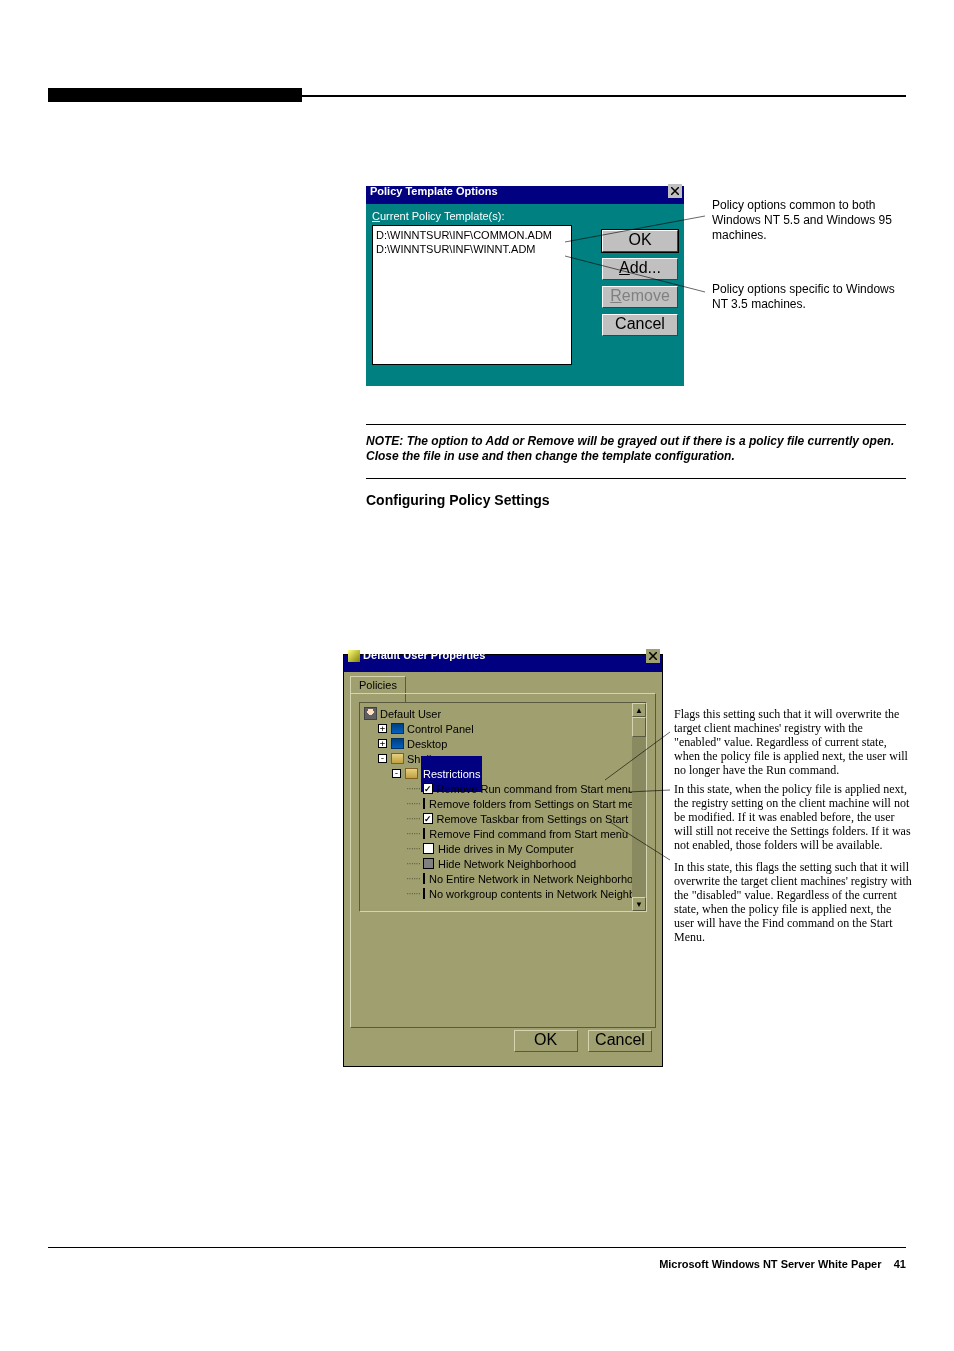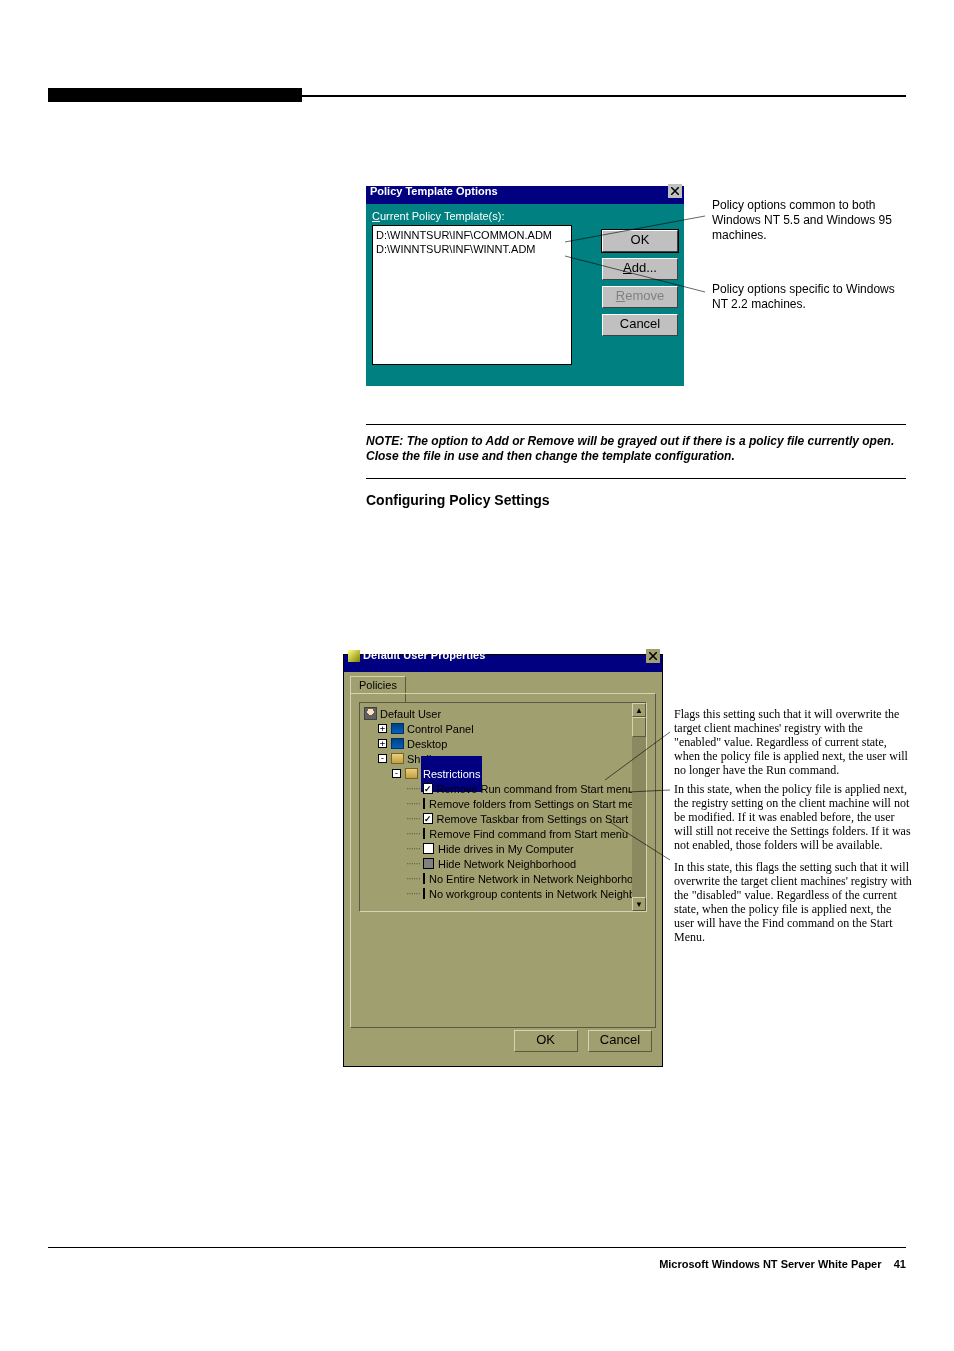--- a/index.html
+++ b/index.html
@@ -10,21 +10,21 @@
   
   .dlg1 { position: absolute; left: 366px; top: 186px; width: 318px; height: 200px; background: #008080; font-family: "MS Sans Serif", Arial, sans-serif; }
   .dlg1-title { display: flex; justify-content: space-between; align-items: center; background: #000080; color: #fff; height: 18px; padding: 0 2px 8px 4px; font-size: 11px; font-weight: bold; }
   .dlg1-close { width: 14px; height: 14px; background: #c0c0c0; display:flex; align-items:center; justify-content:center; }
   .dlg1-close svg { width: 8px; height: 8px; }
   .dlg1-body { position: relative; padding: 6px; color: #fff; font-size: 11px; }
   .dlg1-label { margin-bottom: 3px; }
   .dlg1-label span.u { text-decoration: underline; }
   .dlg1-list { width: 200px; height: 140px; background: #fff; color: #000; border: 1px solid #000; padding: 2px 3px; line-height: 14px; }
   .dlg1-btns { position: absolute; top: 26px; right: 6px; width: 76px; }
-  .win-btn { display:block; width: 76px; height: 22px; margin-bottom: 6px; background: #c0c0c0; border-top: 1px solid #fff; border-left: 1px solid #fff; border-right: 1px solid #404040; border-bottom: 1px solid #404040; font-size: 13px; font-family: "MS Sans Serif", Arial, sans-serif; text-align:center; line-height: 18px; color:#000; }
+  .win-btn { display:block; width: 76px; height: 22px; margin-bottom: 6px; background: #c0c0c0; border-top: 1px solid #fff; border-left: 1px solid #fff; border-right: 1px solid #404040; border-bottom: 1px solid #404040; font-size: 16px; font-family: "MS Sans Serif", Arial, sans-serif; text-align:center; line-height: 18px; color:#000; }
   .win-btn.default { box-shadow: 0 0 0 1px #000; }
   .win-btn.disabled { color: #808080; }
   .u { text-decoration: underline; }
 
   
   .callout { position: absolute; font-family: Arial, sans-serif; font-size: 12px; color:#000; line-height: 15px; }
 
   .sep1 { position:absolute; left: 366px; width: 540px; height: 1px; background:#000; }
 
   .note { position:absolute; left:366px; width: 540px; font-family: Arial, sans-serif; font-size: 12px; font-style: italic; font-weight: bold; line-height: 15px; }
@@ -99,21 +99,21 @@
     </div>
   </div>
 </div>
 
 <svg class="leads" style="left:555px; top:210px; width:160px; height:120px;">
   <line x1="10" y1="32" x2="150" y2="6" stroke="#000" stroke-width="0.6"></line>
   <line x1="10" y1="46" x2="150" y2="82" stroke="#000" stroke-width="0.6"></line>
 </svg>
 
 <div class="callout" style="left:712px; top:198px; width:196px;">Policy options common to both Windows NT 5.5 and Windows 95 machines.</div>
-<div class="callout" style="left:712px; top:282px; width:196px;">Policy options specific to Windows NT 2.2 machines.</div>
+<div class="callout" style="left:712px; top:282px; width:196px;">Policy options specific to Windows NT 3.5 machines.</div>
 
 <div class="sep1" style="top:424px;"></div>
 <div class="note" style="top:434px;">NOTE: The option to Add or Remove will be grayed out if there is a policy file currently open. Close the file in use and then change the template configuration.</div>
 <div class="sep1" style="top:478px;"></div>
 <div class="h2" style="top:492px;">Configuring Policy Settings</div>
 
 <div class="dlg2">
   <div class="dlg2-title">
     <span><span class="icon"></span><span>Default User Properties</span></span>
     <span class="dlg2-close">

